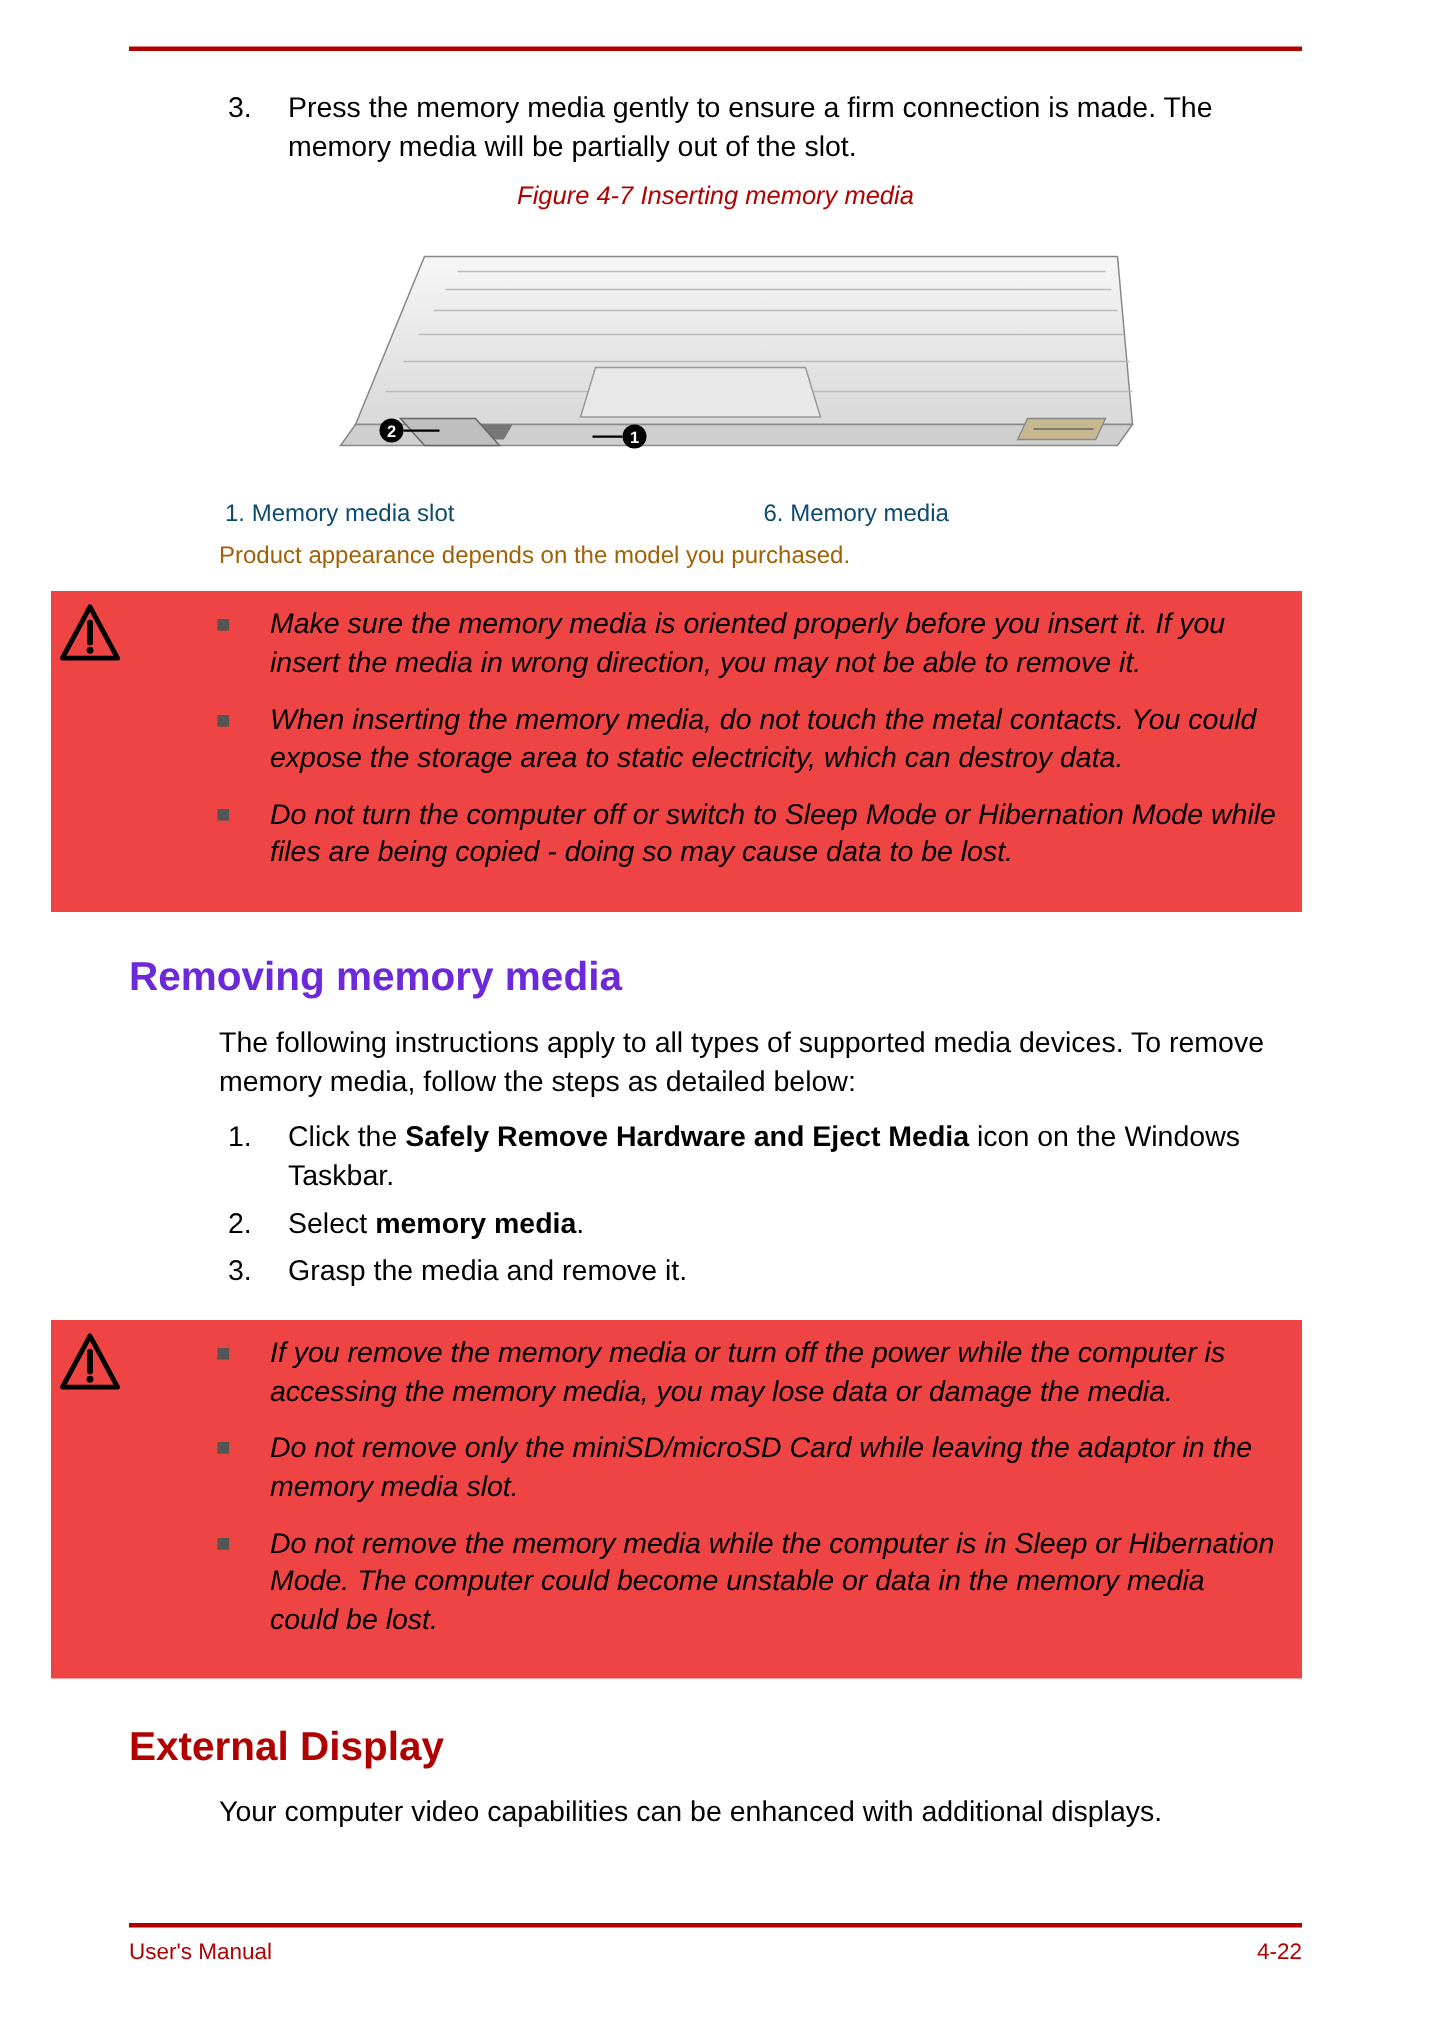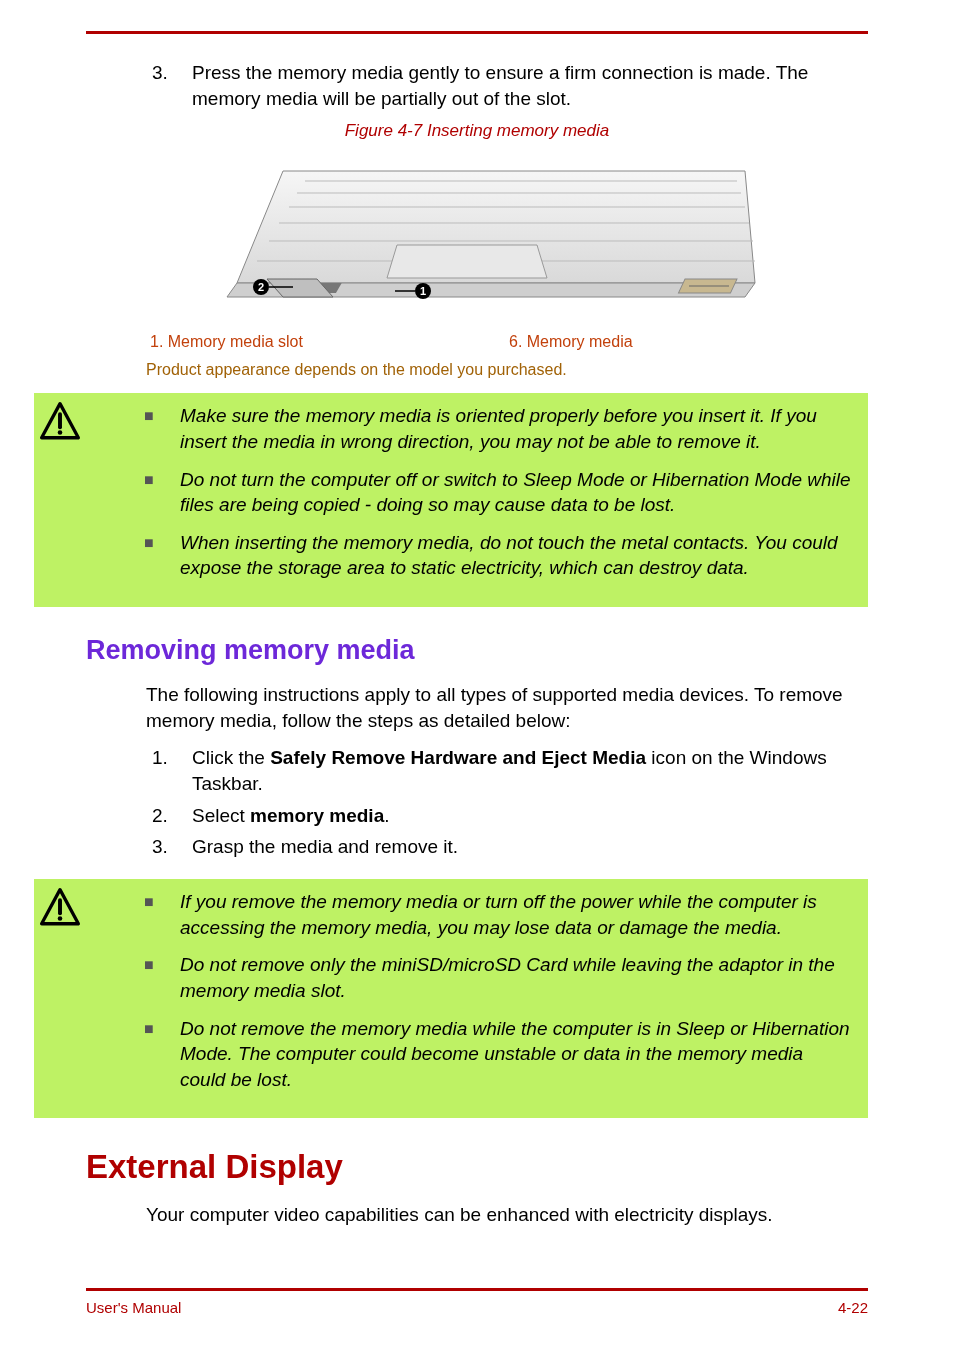--- a/index.html
+++ b/index.html
@@ -6,32 +6,32 @@
   html, body { width: 954px; font-family: Arial, Helvetica, sans-serif; background: #fff; color: #000; }
   .page { width: 954px; padding: 0; }
   .topbar { height: 34px; border-bottom: 3px solid #b00000; margin: 0 86px 26px 86px; position: relative; }
   .content { margin: 0 86px; }
   .ol-item { display: flex; margin-bottom: 6px; font-size: 19px; line-height: 1.35; }
   .ol-num { width: 46px; flex: 0 0 46px; padding-left: 6px; }
   .ol-body { flex: 1; }
   .fig-caption { text-align: center; color: #b00000; font-style: italic; font-size: 17px; margin: 10px 0 22px 0; }
   .figure { text-align: center; margin-bottom: 16px; }
   .legend-row { display: flex; margin: 6px 0 10px 0; }
-  .legend-cell { flex: 1; color: #c2410c; font-size: 16px; }
+  .legend-cell { flex: 1; color: #0c4a6e; font-size: 16px; }
   .legend-cell:first-child { padding-left: 64px; }
   .prod-note { color: #a16207; font-size: 16px; margin: 4px 0 14px 60px; }
-  .callout { background: #bef264; position: relative; margin: 0 0 28px -52px; padding: 10px 16px 14px 110px; }
+  .callout { background: #ef4444; position: relative; margin: 0 0 28px -52px; padding: 10px 16px 14px 110px; }
   .callout .icon-wrap { position: absolute; left: 0; top: 8px; width: 52px; text-align: center; }
   .bullet-list { list-style: none; }
   .bullet-item { display: flex; margin-bottom: 12px; font-size: 19px; line-height: 1.35; font-style: italic; }
   .bullet-sq { width: 36px; flex: 0 0 36px; font-style: normal; color: #555; }
   .bullet-sq::before { content: "■"; font-size: 16px; position: relative; top: -1px; }
   .bullet-body { flex: 1; }
   h2.sub { color: #6d28d9; font-weight: 800; font-size: 27px; margin: 6px 0 16px 0; font-family: Arial, Helvetica, sans-serif; }
-  h1.main { color: #b00000; font-weight: 800; font-size: 33px; margin: 30px 0 16px 0; }
+  h1.main { color: #b00000; font-weight: 800; font-size: 27px; margin: 30px 0 16px 0; }
   .body-text { font-size: 19px; line-height: 1.35; margin: 0 0 12px 60px; }
   .ol-steps { margin-left: 60px; }
   .ol-steps .ol-item { font-size: 19px; }
   .footline { height: 3px; background: #b00000; margin: 60px 86px 8px 86px; }
   .footer { display: flex; justify-content: space-between; margin: 0 86px 30px 86px; font-size: 15px; color: #b00000; }
   .indent-block { margin-left: 60px; }
   b { font-weight: 700; }
   svg.warn { width: 42px; height: 42px; }
   svg.laptop-fig { width: 560px; height: 150px; }
 </style>
@@ -106,25 +106,25 @@
           <circle cx="32" cy="48" r="3.5" fill="#000"></circle>
         </svg>
       </div>
       <ul class="bullet-list">
         <li class="bullet-item">
           <span class="bullet-sq"></span>
           <span class="bullet-body">Make sure the memory media is oriented properly before you insert it. If you insert the media in wrong direction, you may not be able to remove it.</span>
         </li>
         <li class="bullet-item">
           <span class="bullet-sq"></span>
-          <span class="bullet-body">Do not turn the computer off or switch to Sleep Mode or Hibernation Mode while files are being copied - doing so may cause data to be lost.</span>
+          <span class="bullet-body">When inserting the memory media, do not touch the metal contacts. You could expose the storage area to static electricity, which can destroy data.</span>
         </li>
         <li class="bullet-item">
           <span class="bullet-sq"></span>
-          <span class="bullet-body">When inserting the memory media, do not touch the metal contacts. You could expose the storage area to static electricity, which can destroy data.</span>
+          <span class="bullet-body">Do not turn the computer off or switch to Sleep Mode or Hibernation Mode while files are being copied - doing so may cause data to be lost.</span>
         </li>
       </ul>
     </div>
 
     <h2 class="sub">Removing memory media</h2>
 
     <div class="body-text">The following instructions apply to all types of supported media devices. To remove memory media, follow the steps as detailed below:</div>
 
     <div class="ol-steps">
       <div class="ol-item">
@@ -163,21 +163,21 @@
           <span class="bullet-body">Do not remove only the miniSD/microSD Card while leaving the adaptor in the memory media slot.</span>
         </li>
         <li class="bullet-item">
           <span class="bullet-sq"></span>
           <span class="bullet-body">Do not remove the memory media while the computer is in Sleep or Hibernation Mode. The computer could become unstable or data in the memory media could be lost.</span>
         </li>
       </ul>
     </div>
 
     <h1 class="main">External Display</h1>
-    <div class="body-text">Your computer video capabilities can be enhanced with electricity displays.</div>
+    <div class="body-text">Your computer video capabilities can be enhanced with additional displays.</div>
 
   </div>
 
   <div class="footline"></div>
   <div class="footer">
     <span>User's Manual</span>
     <span>4-22</span>
   </div>
 </div>
 

